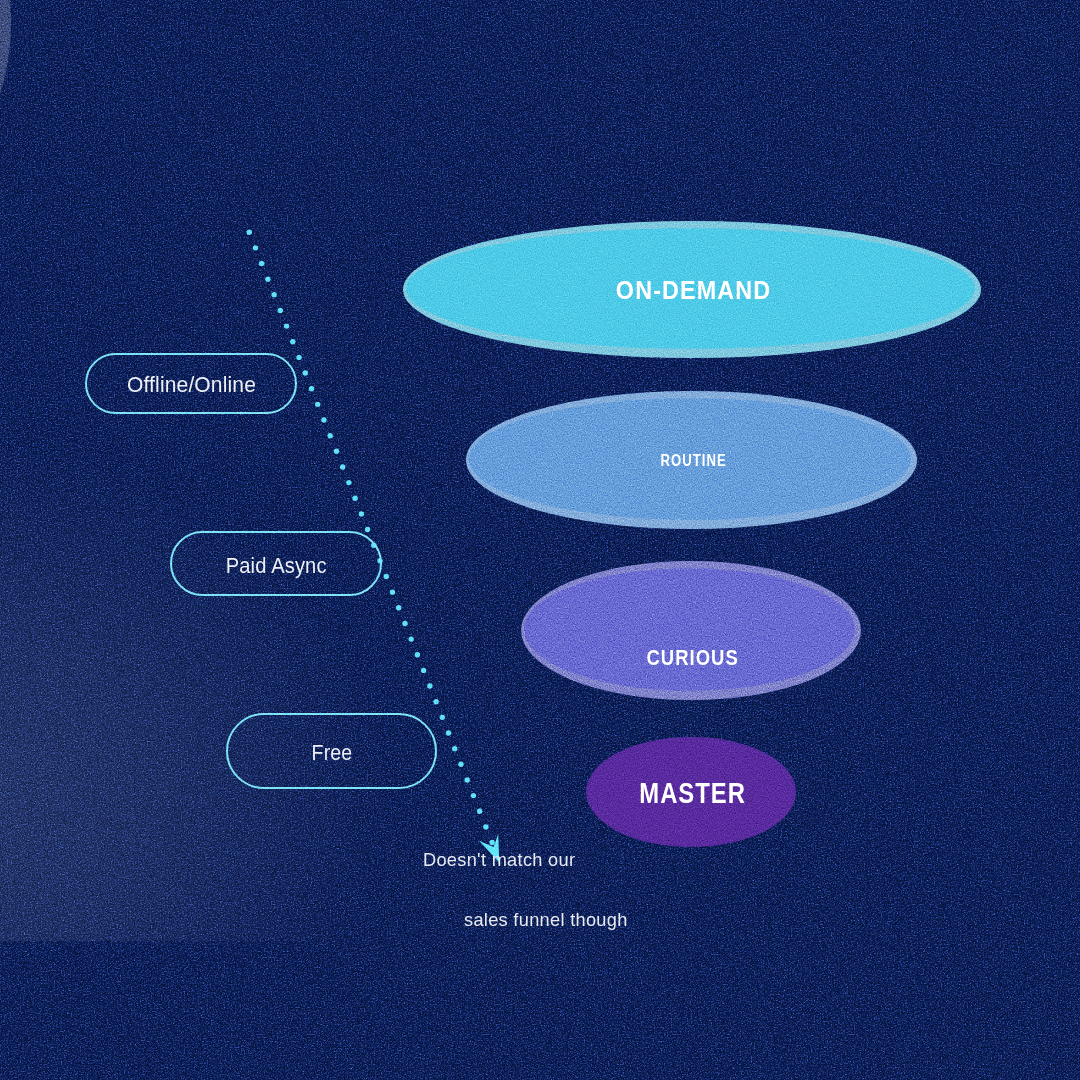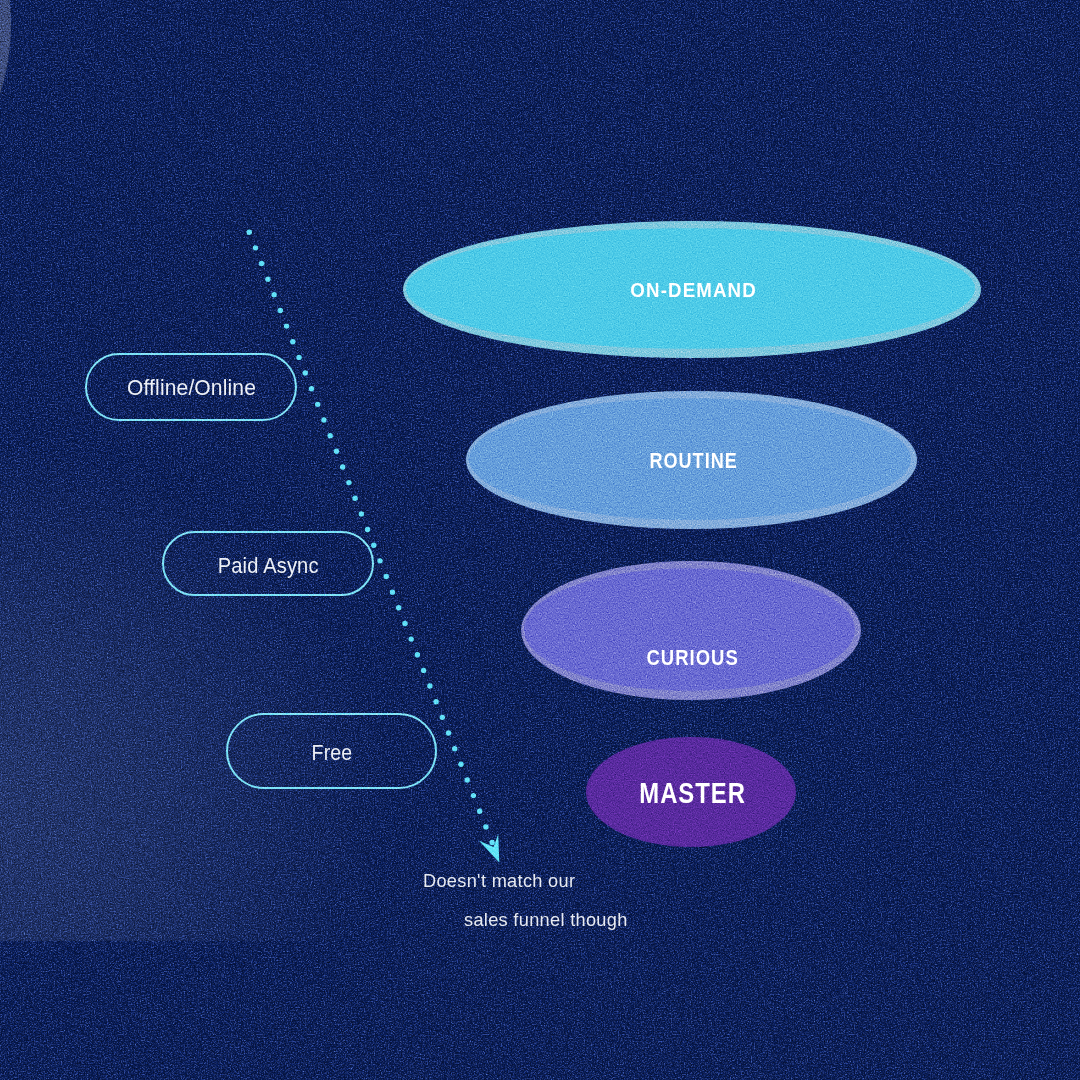--- a/index.html
+++ b/index.html
@@ -106,38 +106,38 @@
         <circle cx="467.22" cy="779.95" r="2.7" fill="#62e0f7"></circle>
         <circle cx="473.45" cy="795.60" r="2.7" fill="#62e0f7"></circle>
         <circle cx="479.68" cy="811.25" r="2.7" fill="#62e0f7"></circle>
         <circle cx="485.91" cy="826.90" r="2.7" fill="#62e0f7"></circle>
         <circle cx="492.13" cy="842.55" r="2.7" fill="#62e0f7"></circle>
       </g>
       <path d="M479.0 840.8 L493.6 847.1 L498.2 833.9 L499.3 862.6 Z" fill="#63e6f7"></path>
     </svg>
 
   <div id="labels">
-      <div class="ell-label" style="left: 693.2px; top: 290.3px; font-size: 20px; --sx: 0.935;"><i>ON-DEMAND</i></div>
-      <div class="ell-label" style="left: 692.7px; top: 460.8px; font-size: 22px; --sx: 0.822;"><i>ROUTINE</i></div>
+      <div class="ell-label" style="left: 693.2px; top: 290.3px; font-size: 25px; --sx: 0.935;"><i>ON-DEMAND</i></div>
+      <div class="ell-label" style="left: 692.7px; top: 460.8px; font-size: 16px; --sx: 0.822;"><i>ROUTINE</i></div>
       <div class="ell-label" style="left: 692.2px; top: 630.1px; font-size: 21.4px; margin-top: 28px; --sx: 0.862;"><i>CURIOUS</i></div>
       <div class="ell-label" style="left: 692.2px; top: 792.8px; font-size: 29px; --sx: 0.822;"><i>MASTER</i></div>
     </div>
   <div id="pills">
-      <div class="pill" style="left: 85px; top: 353px; width: 212px; height: 68px;">
+      <div class="pill" style="left: 85px; top: 353px; width: 212px; height: 61px;">
         <span style="--sx: 0.956; --ty: 0.7px;">Offline/Online</span>
       </div>
-      <div class="pill" style="left: 162px; top: 531px; width: 212px; height: 65px;">
+      <div class="pill" style="left: 170px; top: 531px; width: 212px; height: 65px;">
         <span style="--sx: 0.914; --ty: 1.6px;">Paid Async</span>
       </div>
       <div class="pill" style="left: 226px; top: 713px; width: 211px; height: 76px;">
         <span style="--sx: 0.886; --ty: 2.2px;">Free</span>
       </div>
     </div>
 
-  <div class="note" id="note1" style="left: 423px; top: 872px;">Doesn't match our</div>
+  <div class="note" id="note1" style="left: 423px; top: 851px;">Doesn't match our</div>
   <div class="note" id="note2" style="left: 420px; top: 911px; padding-left: 44px;">sales funnel though</div>
 
   <svg class="full" id="grain" viewBox="0 0 1080 1080" preserveAspectRatio="none" xmlns="http://www.w3.org/2000/svg">
     <filter id="nzO" x="0" y="0" width="100%" height="100%" color-interpolation-filters="sRGB">
       <feTurbulence type="fractalNoise" baseFrequency="0.82" numOctaves="4" seed="31" result="t"></feTurbulence>
       <feColorMatrix in="t" type="matrix" values="0.33 0.33 0.33 0 0  0.33 0.33 0.33 0 0  0.33 0.33 0.33 0 0  0 0 0 0 1"></feColorMatrix>
       <feComponentTransfer>
         <feFuncR type="linear" slope="1.9" intercept="-0.45"></feFuncR>
         <feFuncG type="linear" slope="1.9" intercept="-0.45"></feFuncG>
         <feFuncB type="linear" slope="1.9" intercept="-0.45"></feFuncB>

